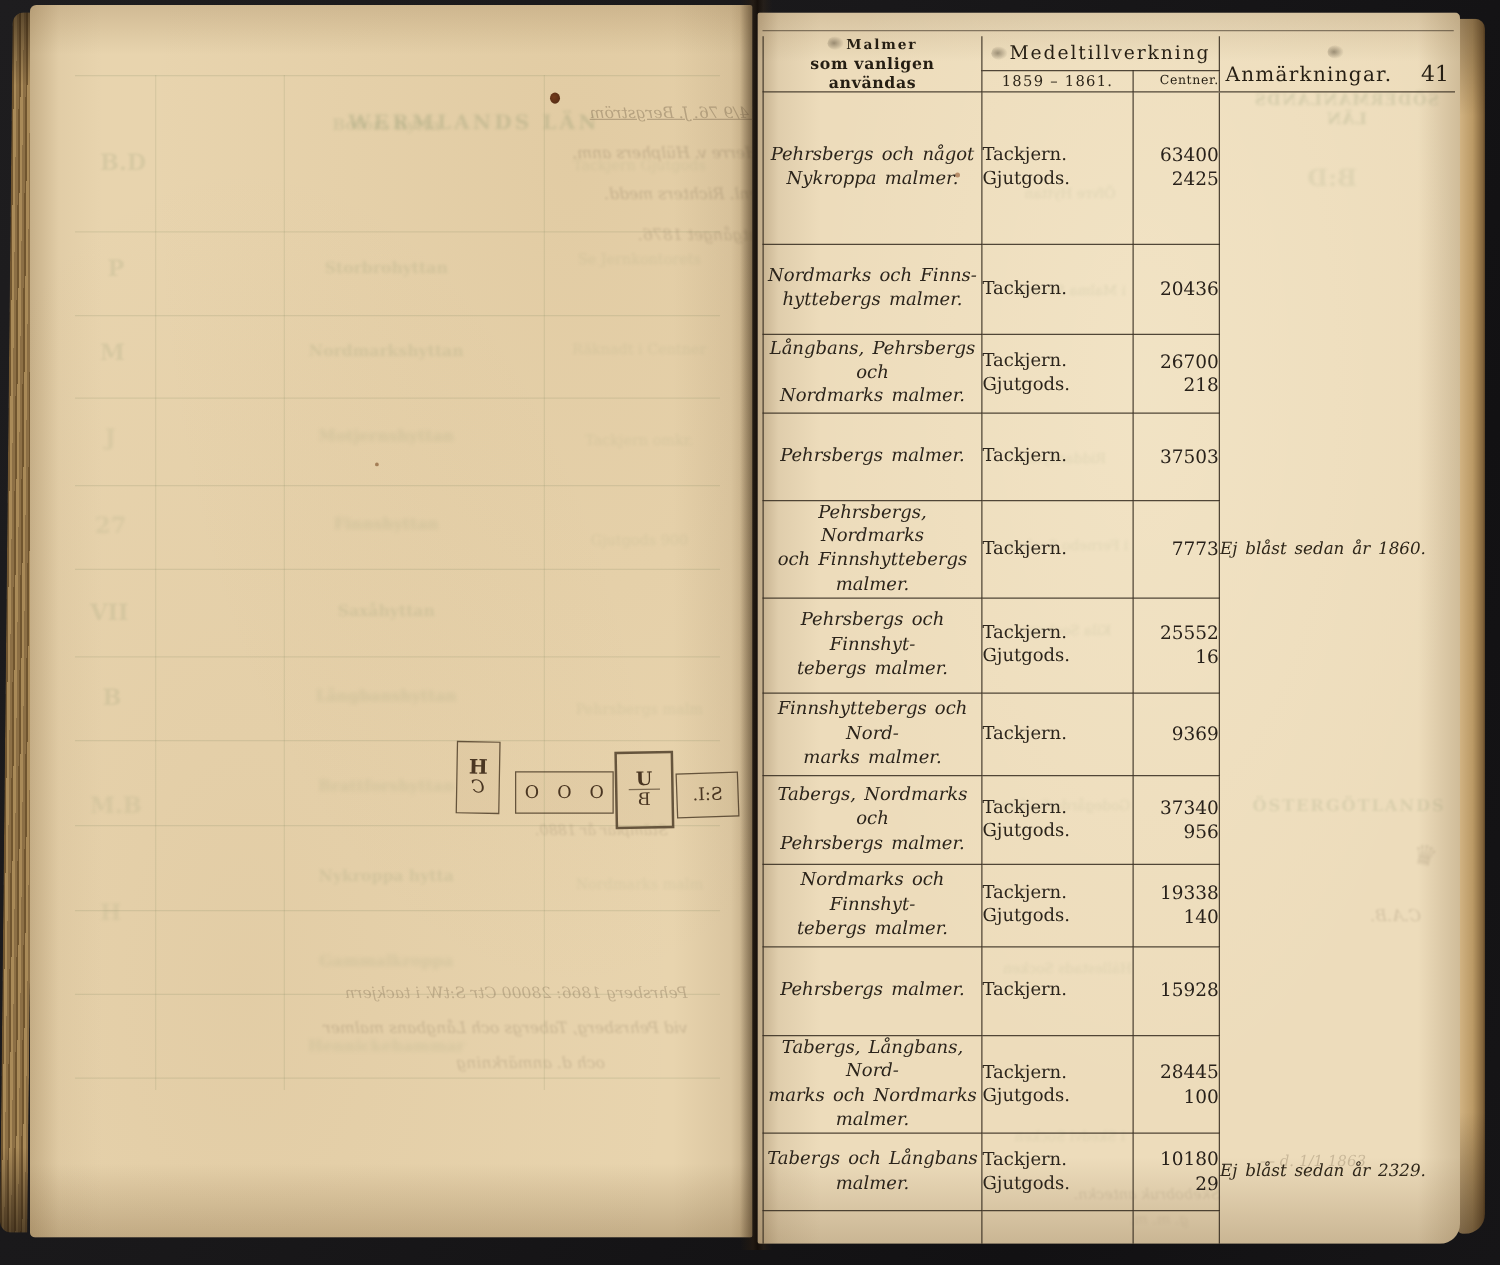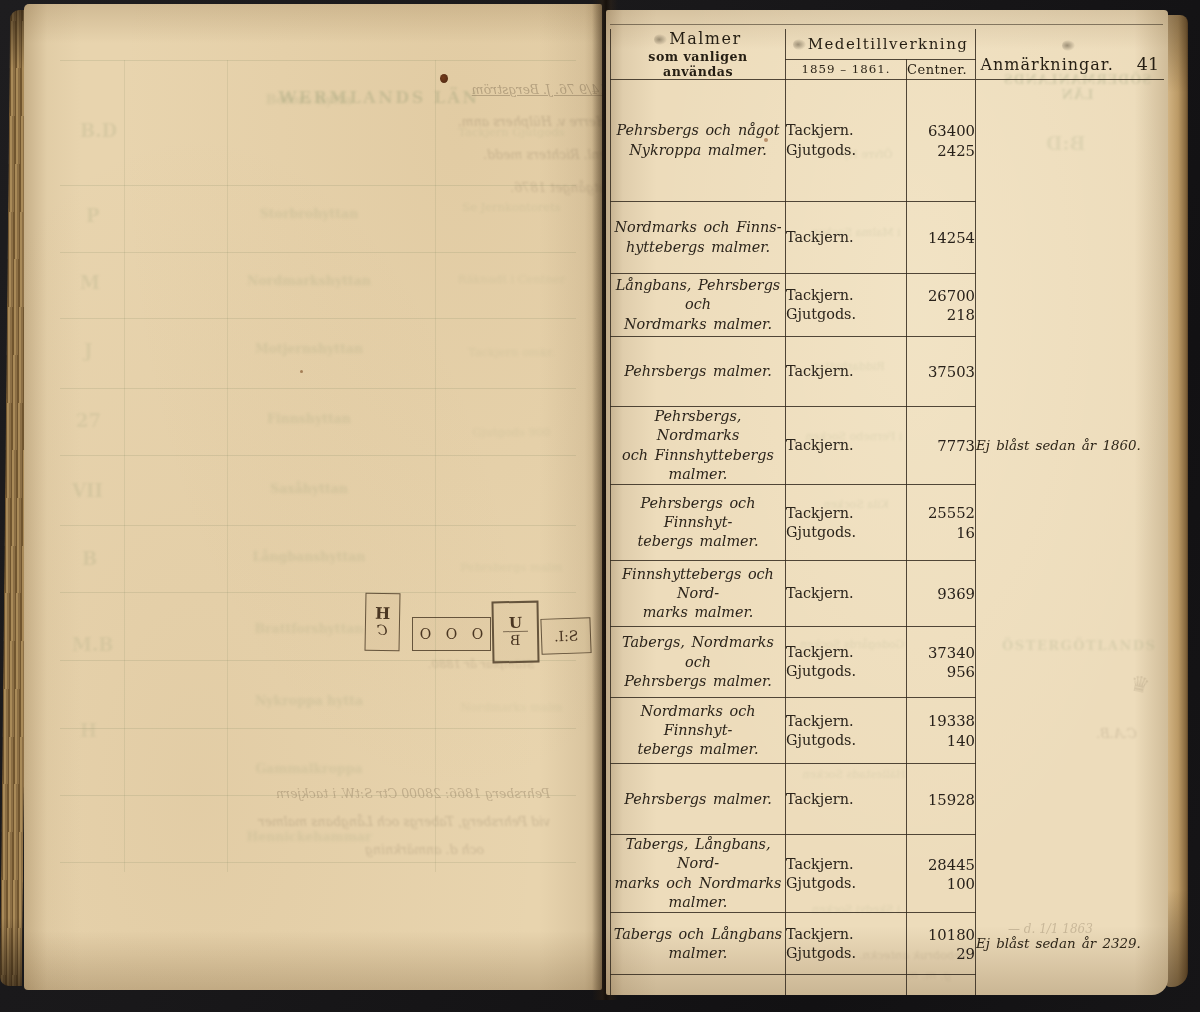--- a/index.html
+++ b/index.html
@@ -49,25 +49,25 @@
     position:absolute;left:592px;top:0;width:26px;height:1000px;
     background:linear-gradient(90deg,rgba(0,0,0,0) 0,rgba(48,32,14,.45) 40%,rgba(22,13,5,.7) 54%,rgba(70,48,22,.25) 72%,rgba(0,0,0,0) 100%);
   }
   
   :root{--line:rgba(52,42,30,.85);--ink:#2a२31b;}
   .topline{position:absolute;left:4px;top:14px;width:553px;height:0;border-top:1px solid rgba(52,42,30,.55);}
   table.ledger{border-collapse:collapse;table-layout:fixed;position:absolute;left:4px;top:19px;width:553px;color:#2a231b;}
   .ledger td,.ledger th{padding:0;vertical-align:middle;font-weight:normal;}
   .bl{border-left:1px solid var(--line);}  .br{border-right:1px solid var(--line);}
   .bb{border-bottom:1px solid var(--line);}
-  .h1a{font-size:16px;font-weight:normal;letter-spacing:1.5px;line-height:1.25;color:#251e13;}
+  .h1a{font-size:11px;font-weight:bold;letter-spacing:1.5px;line-height:1.25;color:#251e13;}
   .h1b{font-size:12.6px;font-weight:bold;letter-spacing:.5px;color:#251e13;text-align:center;}
   .hmed{font-size:15px;font-weight:bold;letter-spacing:1.5px;text-align:center;color:#251e13;}
   .hyears{font-size:11.8px;letter-spacing:1px;text-align:center;color:#2e261a;}
-  .hcent{font-size:13px;font-weight:bold;text-align:left;letter-spacing:.5px;color:#251e13;}
+  .hcent{font-size:10px;font-weight:bold;text-align:right;letter-spacing:.5px;color:#251e13;}
   .hanm{font-size:16px;font-weight:bold;letter-spacing:1px;text-align:center;color:#251e13;}
   .pageno{font-size:17.5px;margin-left:23px;letter-spacing:0;}
   .c-head{text-align:center;}
   .ores{font-style:italic;font-size:14.4px;line-height:1.34;text-align:center;white-space:pre-line;word-spacing:2px;color:#2b241b;}
   .prod{font-size:14.4px;line-height:1.32;padding-left:7px;white-space:pre-line;color:#2b241b;}
   .vals{font-size:14.8px;font-weight:bold;line-height:1.3;text-align:right;padding-right:10px;white-space:pre-line;color:#28211a;}
   .rem{font-style:italic;font-size:13.4px;padding-left:9px;word-spacing:2px;color:#2e2619;}
   .fl{display:inline-block;width:13px;height:11px;border-radius:50%;
       background:radial-gradient(ellipse at 40% 50%,rgba(78,68,50,.5),rgba(78,68,50,0) 72%);
       filter:blur(.6px);vertical-align:-1px;margin-right:2px;}
@@ -227,21 +227,21 @@
           <td class="br bb prod">Tackjern.
 Gjutgods.</td>
           <td class="br bb vals">63400
 2425</td>
           <td class="rem"></td>
         </tr>
         <tr style="height:72px">
           <td class="bl br bb ores">Nordmarks och Finns-
 hyttebergs malmer.</td>
           <td class="br bb prod">Tackjern.</td>
-          <td class="br bb vals">14254</td>
+          <td class="br bb vals">20436</td>
           <td class="rem"></td>
         </tr>
         <tr style="height:63px">
           <td class="bl br bb ores">Långbans, Pehrsbergs och
 Nordmarks malmer.</td>
           <td class="br bb prod">Tackjern.
 Gjutgods.</td>
           <td class="br bb vals">26700
 218</td>
           <td class="rem"></td>

